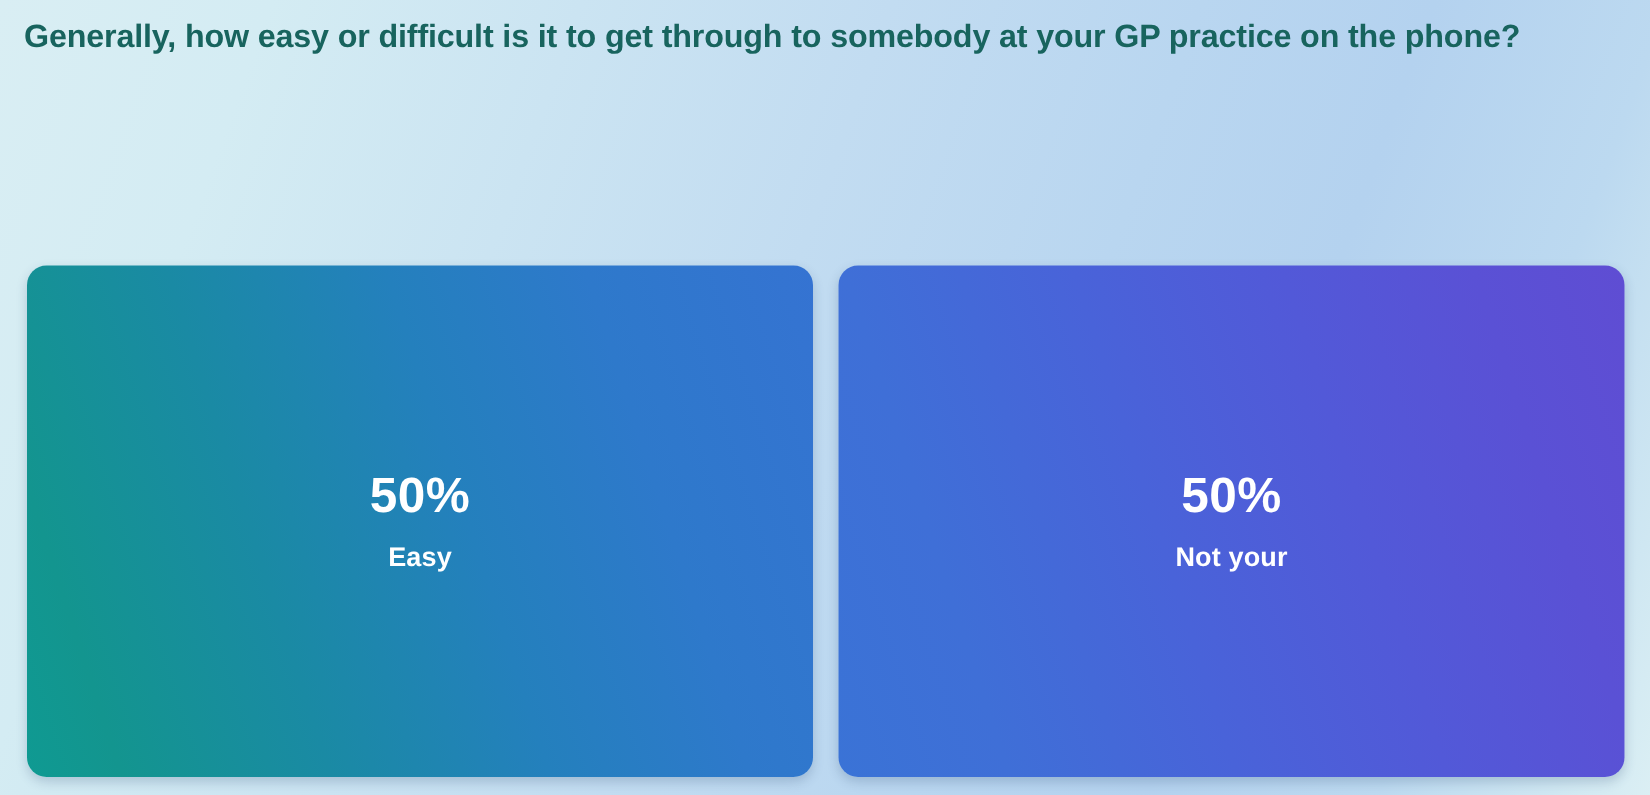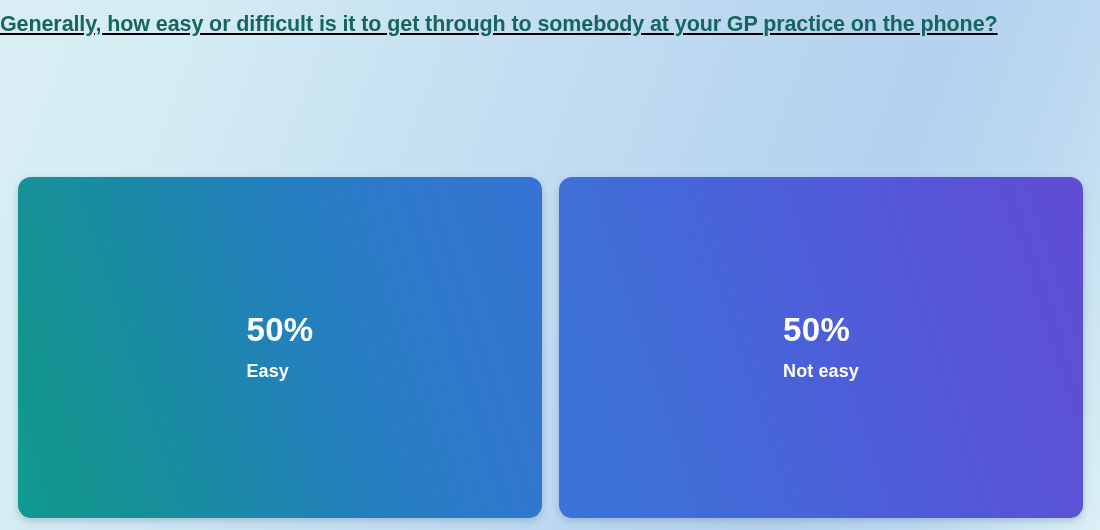--- a/index.html
+++ b/index.html
@@ -29,24 +29,23 @@
 
   .page {
     width: 1100px;
     height: 530px;
     position: relative;
   }
 
   
   .question-block {
     position: absolute;
-    left: 0;
+    left: 16px;
     top: 9px;
     width: 1072px;
-    text-decoration: underline;
   }
 
   .question-title {
     font-size: 21.5px;
     font-weight: bold;
     line-height: 31px;
     color: #18645e;
     letter-spacing: -0.1px;
   }
 
@@ -89,21 +88,21 @@
       #3f6fd7 18%,
       #4963d9 42%,
       #5259d8 64%,
       #5a51d5 84%,
       #5f4dd3 100%);
   }
 
   .card-inner {
     display: flex;
     flex-direction: column;
-    align-items: flex-start;
+    align-items: center;
     justify-content: center;
     position: relative;
     z-index: 2;
   }
 
   .card-percent {
     font-size: 33px;
     font-weight: bold;
     color: #ffffff;
     line-height: 38px;
@@ -133,19 +132,19 @@
     <div class="result-card card-easy">
       <div class="card-inner">
         <div class="card-percent">50%</div>
         <div class="card-label">Easy</div>
       </div>
     </div>
 
     <div class="result-card card-not-easy">
       <div class="card-inner">
         <div class="card-percent">50%</div>
-        <div class="card-label">Not easy</div>
+        <div class="card-label">Not your</div>
       </div>
     </div>
 
   </div>
 
 </div>
 
 </body></html>

